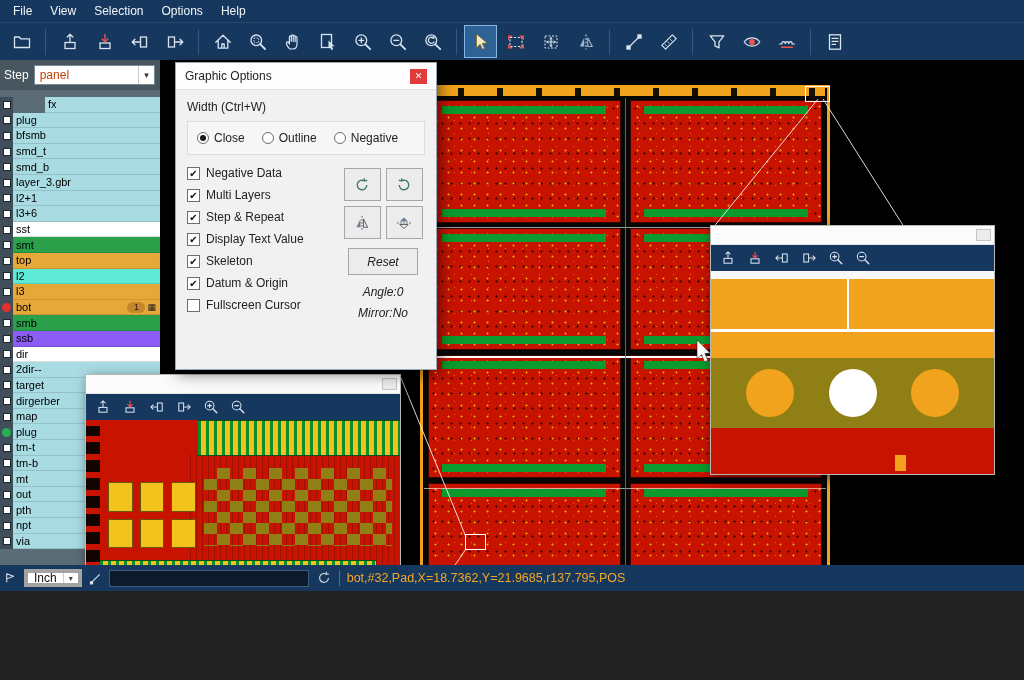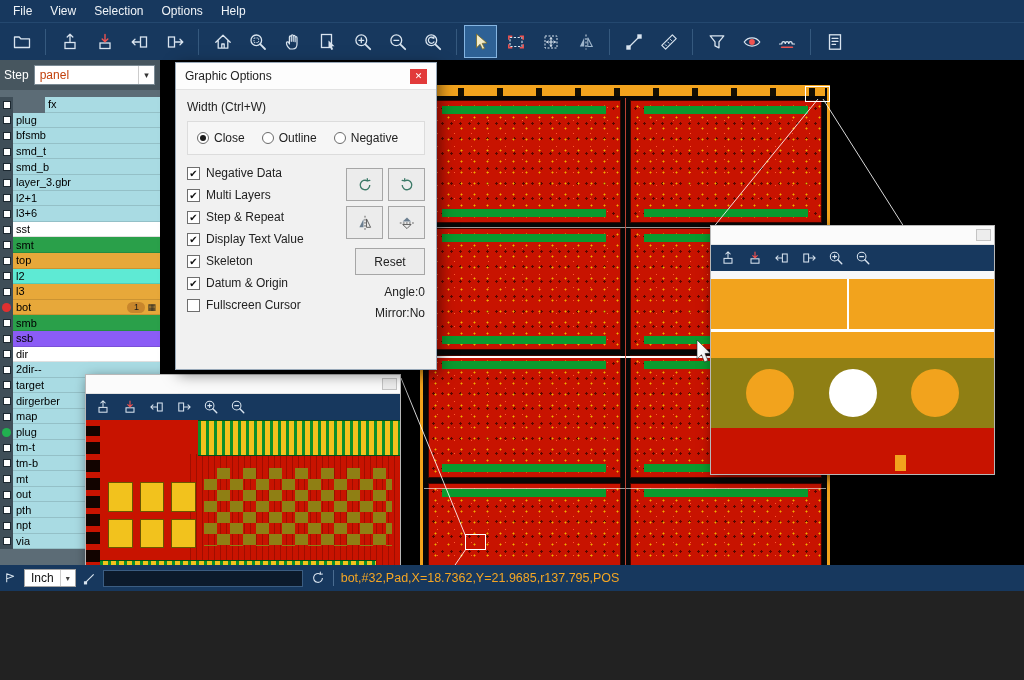--- a/index.html
+++ b/index.html
@@ -37,21 +37,21 @@
               padding:0 4px 0 3px;border-bottom:1px solid rgba(0,0,0,0.12);min-width:0;}
   .layer-name{white-space:nowrap;overflow:hidden;}
   .badge{margin-left:auto;min-width:12px;height:11px;border-radius:6px;background:#c8862c;
          color:#1a1a1a;font-size:9px;line-height:11px;text-align:center;padding:0 3px;flex:none;}
   .grid-glyph{font-size:9px;margin-left:2px;color:#222;line-height:11px;flex:none;}
   .coords{position:absolute;left:5px;top:545px;color:#fff;font-size:13px;line-height:22px;}
   
   .statusbar{position:absolute;bottom:0;left:0;width:100%;height:26px;background:#17385e;
              display:flex;align-items:center;gap:7px;padding:0 5px;box-sizing:border-box;z-index:40;}
   .unit-select{height:18px;background:#fff;display:flex;align-items:center;font-size:12px;color:#111;
-               padding-left:6px;border:1px solid #a3a3a3;box-sizing:border-box;}
+               padding-left:6px;border:4px solid #a3a3a3;box-sizing:border-box;}
   .unit-arrow{width:14px;align-self:stretch;display:flex;align-items:center;justify-content:center;
               font-size:8px;color:#444;border-left:1px solid #ccc;margin-left:6px;}
   .unit-arrow::before{content:'▾';}
   .cmd-input{width:190px;height:15px;background:#0c1a2b;border:1px solid #3b5d82;color:#dfe6ee;
              font-size:11px;padding:0 4px;}
   .sb-sep{width:1px;height:16px;background:#4a6c90;}
   .status-message{font-size:12.5px;white-space:nowrap;}
   
   .canvas{position:absolute;left:160px;top:60px;width:864px;height:594px;background:#000;overflow:hidden;}
   .panel{position:absolute;left:260px;top:25px;width:410px;height:537px;background:#070707;
@@ -127,21 +127,21 @@
   .radio-item{display:flex;align-items:center;gap:5px;font-size:12px;color:#222;}
   .radio{width:12px;height:12px;border:1px solid #6b6b6b;border-radius:50%;background:#fff;
          position:relative;flex:none;box-sizing:border-box;}
   .radio.on::after{content:'';position:absolute;left:2px;top:2px;right:2px;bottom:2px;
                    background:#1a1a1a;border-radius:50%;}
   .dlg-main{display:flex;}
   .option-list{display:flex;flex-direction:column;gap:8px;flex:1;}
   .check-item{display:flex;align-items:center;gap:6px;font-size:12px;color:#222;}
   .cbox{width:13px;height:13px;background:#fff;border:1px solid #6e6e6e;font-size:10px;line-height:12px;
         text-align:center;color:#111;flex:none;box-sizing:border-box;}
-  .dlg-right{width:84px;display:flex;flex-direction:column;align-items:flex-end;padding-top:2px;}
+  .dlg-right{width:84px;display:flex;flex-direction:column;align-items:center;padding-top:2px;font-style:italic;}
   .transform-grid{display:grid;grid-template-columns:37px 37px;grid-auto-rows:33px;gap:5px;}
   .xbtn{background:#ececec;border:1px solid #a6a6a6;display:flex;align-items:center;justify-content:center;}
   .xbtn .icon-sm{width:18px;height:18px;}
   .reset-btn{margin-top:9px;width:68px;height:25px;background:#ececec;border:1px solid #a6a6a6;
              font-size:12px;color:#222;display:flex;align-items:center;justify-content:center;}
   .angle-text{font-size:12px;color:#222;margin-top:10px;}
   .mirror-text{font-size:12px;color:#222;margin-top:7px;}
   .dlg-footer{position:absolute;left:0;right:0;bottom:0;padding:7px 10px 9px;border-top:1px solid #ddd;
               background:#f1f1f1;box-sizing:border-box;}
   .close-btn{width:100%;height:25px;background:#f3f3f3;border:1px solid #a6a6a6;font-size:12px;color:#222;

